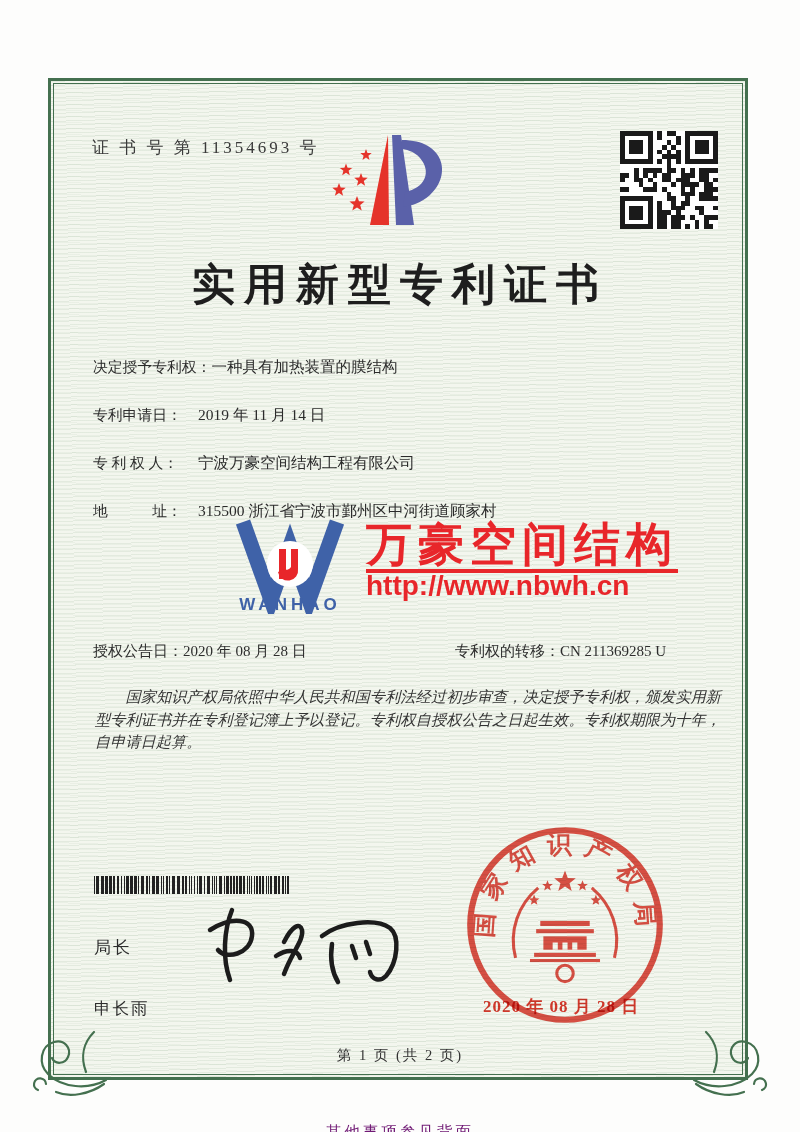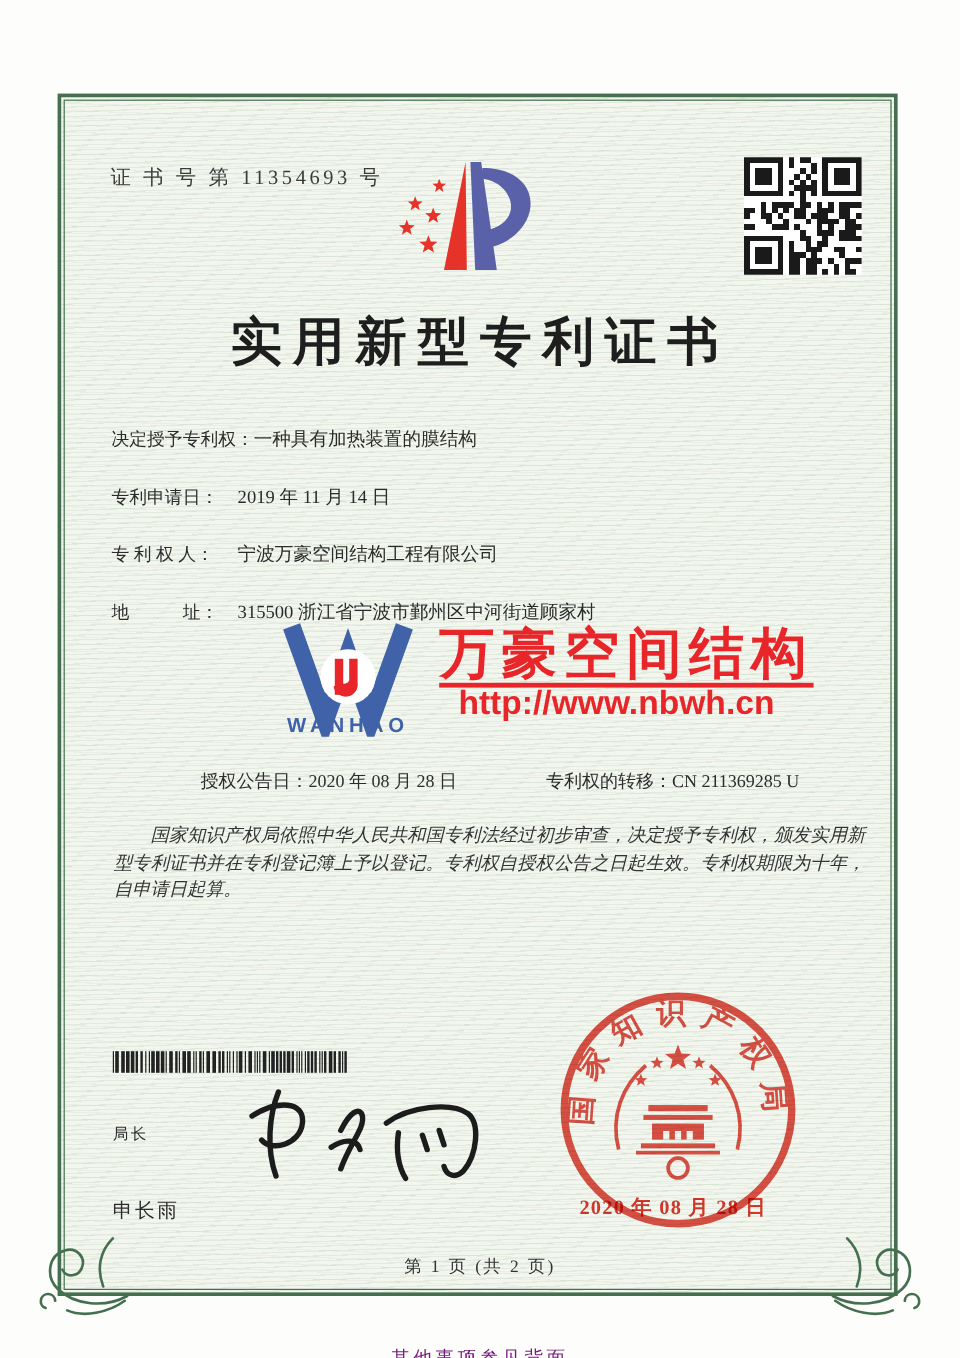--- a/index.html
+++ b/index.html
@@ -30,41 +30,41 @@
   }
   .frame-inner{position:absolute;inset:2px;border:1px solid var(--frame-green);}
   .abs{position:absolute;}
   .cert-no{left:92px;top:136px;font-size:17px;letter-spacing:3px;color:#3a3a3a;}
   .title{left:0;right:0;top:256px;text-align:center;font-size:43px;font-weight:bold;
          letter-spacing:9px;color:#1e1e1e;}
   .fields{left:93px;top:356px;width:630px;font-size:15.5px;color:#2b2b2b;}
   .frow{display:flex;line-height:22px;margin-bottom:26px;}
   .flabel{flex:0 0 105px;white-space:pre;font-size:14.8px;}
   .fvalue{white-space:pre;}
-  .grant{left:93px;top:642px;width:630px;font-size:15px;display:flex;text-align:center;}
+  .grant{left:93px;top:642px;width:630px;font-size:15px;display:flex;}
   .grant-left{width:362px;}
   .body-text{left:95px;top:686px;width:626px;font-size:15.2px;line-height:22.5px;
              font-style:italic;color:#333;text-align:justify;}
   .body-text p{margin:0;text-indent:2em;font-style:italic;}
   .barcode{left:94px;top:876px;width:200px;height:18px;font-size:0;}
   .barcode i{display:inline-block;height:18px;background:#222;}
-  .director-title{left:94px;top:936px;font-size:13px;letter-spacing:2px;}
+  .director-title{left:94px;top:936px;font-size:17px;letter-spacing:2px;}
   .director-name{left:94px;top:998px;font-size:16.5px;letter-spacing:2px;}
   .sig{left:180px;top:896px;}
   .sealwrap{left:462px;top:822px;mix-blend-mode:multiply;opacity:.88;}
   .seal-date{left:455px;top:995px;width:212px;text-align:center;font-size:17px;
              font-weight:bold;color:var(--seal-red);letter-spacing:1px;mix-blend-mode:multiply;}
   .page-ind{left:0;right:0;top:1046px;text-align:center;font-size:14.5px;letter-spacing:2px;color:#333;}
   .back-note{left:0;right:0;top:1094px;text-align:center;font-size:15.5px;letter-spacing:3px;color:#701a75;margin-top:28px;}
   
   .wm-brand{left:366px;top:520px;font-family:"Liberation Sans","DejaVu Sans",sans-serif;
             font-size:46px;font-weight:bold;color:var(--wm-red);letter-spacing:6px;
             border-bottom:4px solid var(--wm-red);padding-bottom:1px;line-height:1.05;}
   .wm-url{left:366px;top:570px;font-family:"Liberation Sans","DejaVu Sans",sans-serif;
-          font-size:28px;font-weight:bold;color:var(--wm-red);letter-spacing:0;margin-left:16px;}
+          font-size:28px;font-weight:bold;color:var(--wm-red);letter-spacing:0;}
   .wm-logo{left:235px;top:518px;}
   .flourish{left:26px;top:1028px;}
   .flourish-r{left:690px;top:1028px;transform:scaleX(-1);}
   svg{display:block;}
 </style>
 </head>
 <body>
 
 <div id="page">
 

